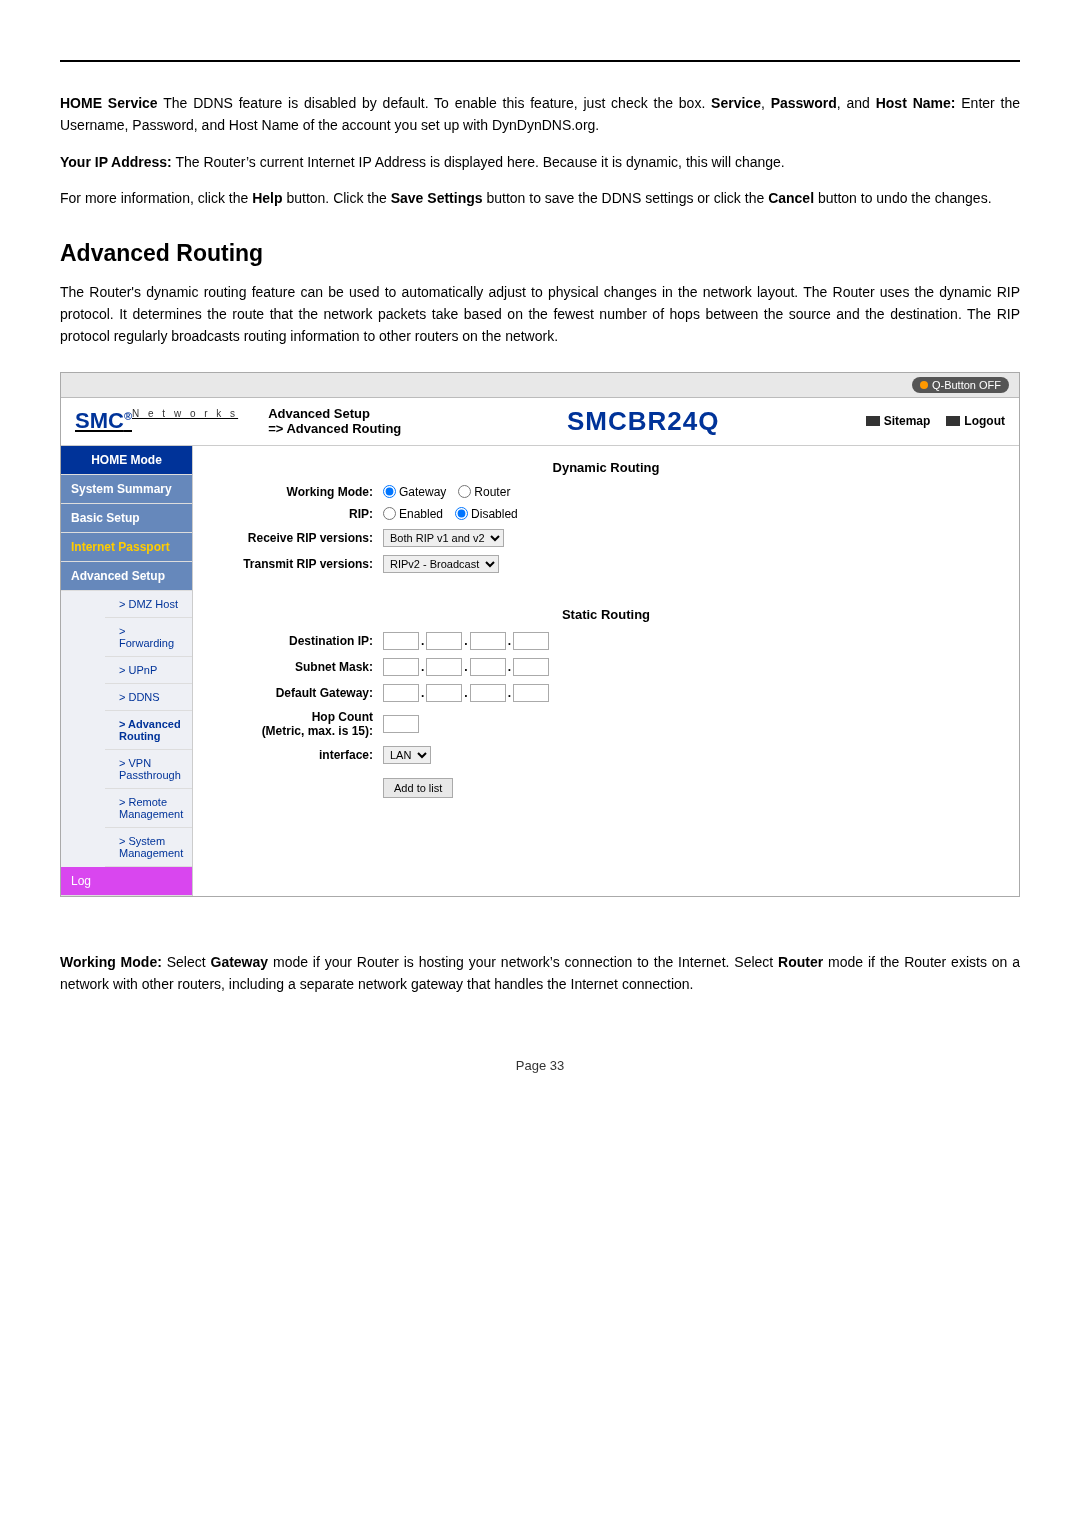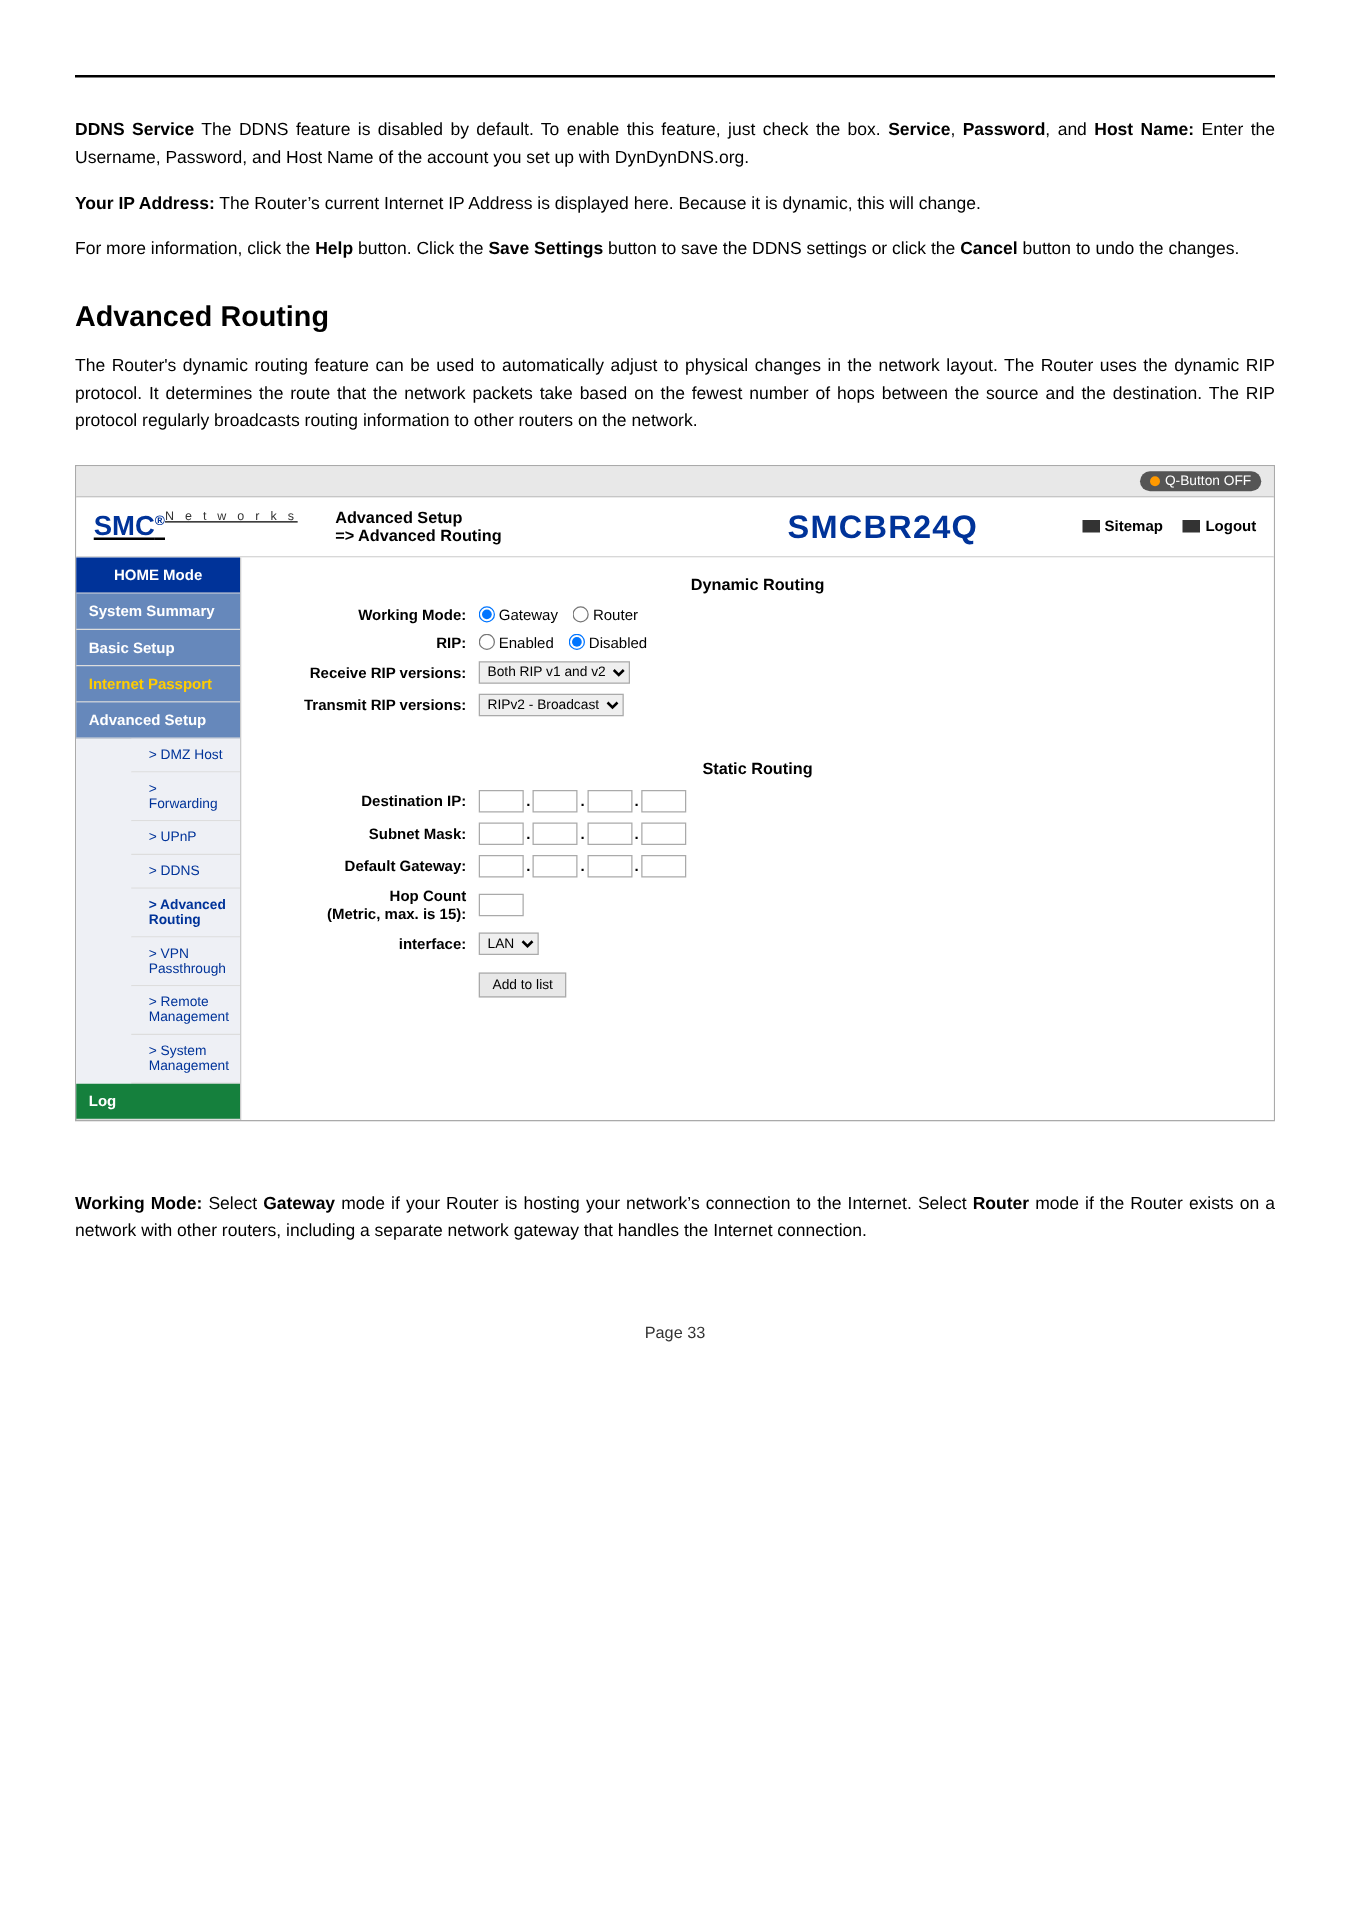--- a/index.html
+++ b/index.html
@@ -145,21 +145,20 @@
       font-size: 13px;
       color: #000;
     }
 
     .router-model {
       font-size: 26px;
       font-weight: bold;
       color: #003399;
       letter-spacing: 1px;
       flex: 1;
-      text-align: center;
     }
 
     .router-links {
       display: flex;
       gap: 16px;
       font-size: 12px;
       align-items: center;
     }
 
     .router-link {
@@ -212,23 +211,23 @@
       padding-left: 14px;
       font-size: 11px;
       margin-left: 44px;
     }
 
     .sidebar-item.sub-item.active {
       font-weight: bold;
     }
 
     .sidebar-item.log-item {
-      background: #15803d;
+      background: #d946ef;
       color: #fff;
-      font-weight: bold;
+      font-weight: normal;
     }
 
     
     .router-content {
       flex: 1;
       padding: 14px 20px;
       font-size: 12px;
     }
 
     .dynamic-routing-title {
@@ -349,21 +348,21 @@
 </head>
 <body>
 
 <div class="page-container">
 
   <hr class="header-rule">
 
   <div class="content">
 
     <p>
-      <b>DDNS Service</b><span> The DDNS feature is disabled by default. To enable this feature, just check the box.</span>
+      <b>HOME Service</b><span> The DDNS feature is disabled by default. To enable this feature, just check the box.</span>
       <b>Service</b><span>,</span>
       <b>Password</b><span>, and</span>
       <b>Host Name:</b><span> Enter the Username, Password, and Host Name of the account you set up with DynDynDNS.org.</span>
     </p>
 
     <p>
       <b>Your IP Address:</b><span> The Router’s current Internet IP Address is displayed here. Because it is dynamic, this will change.</span>
     </p>
 
     <p>

